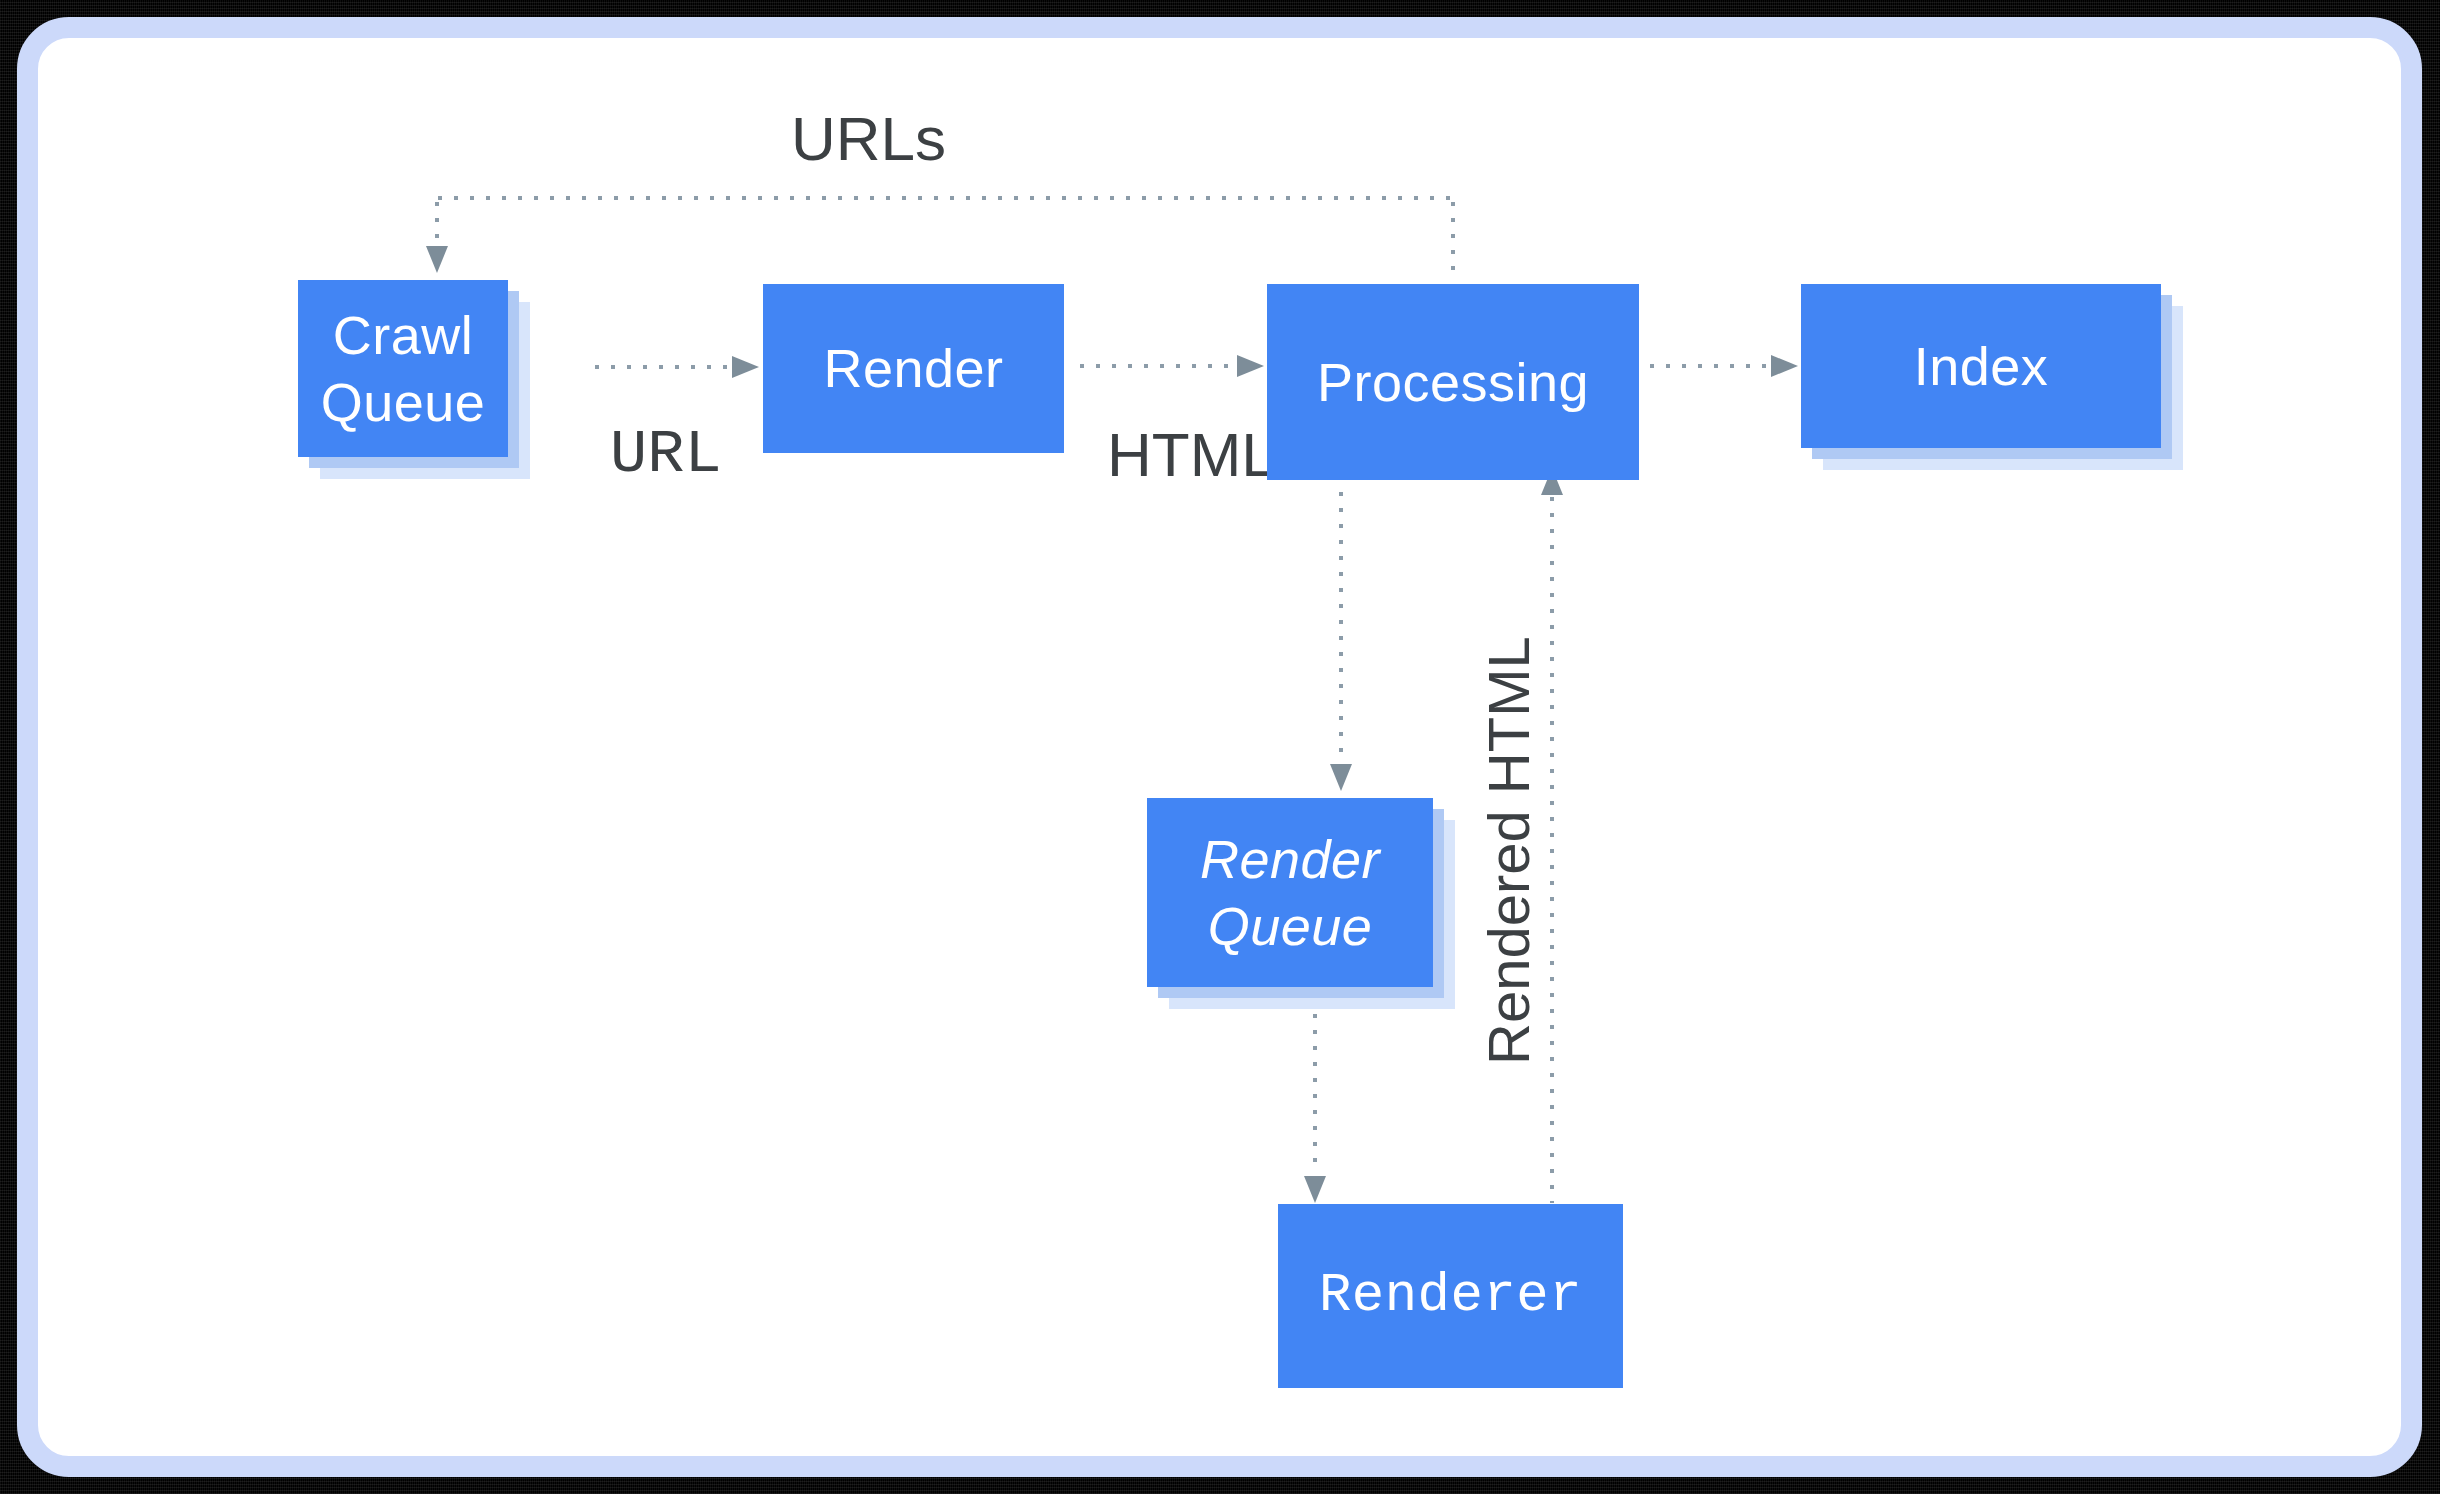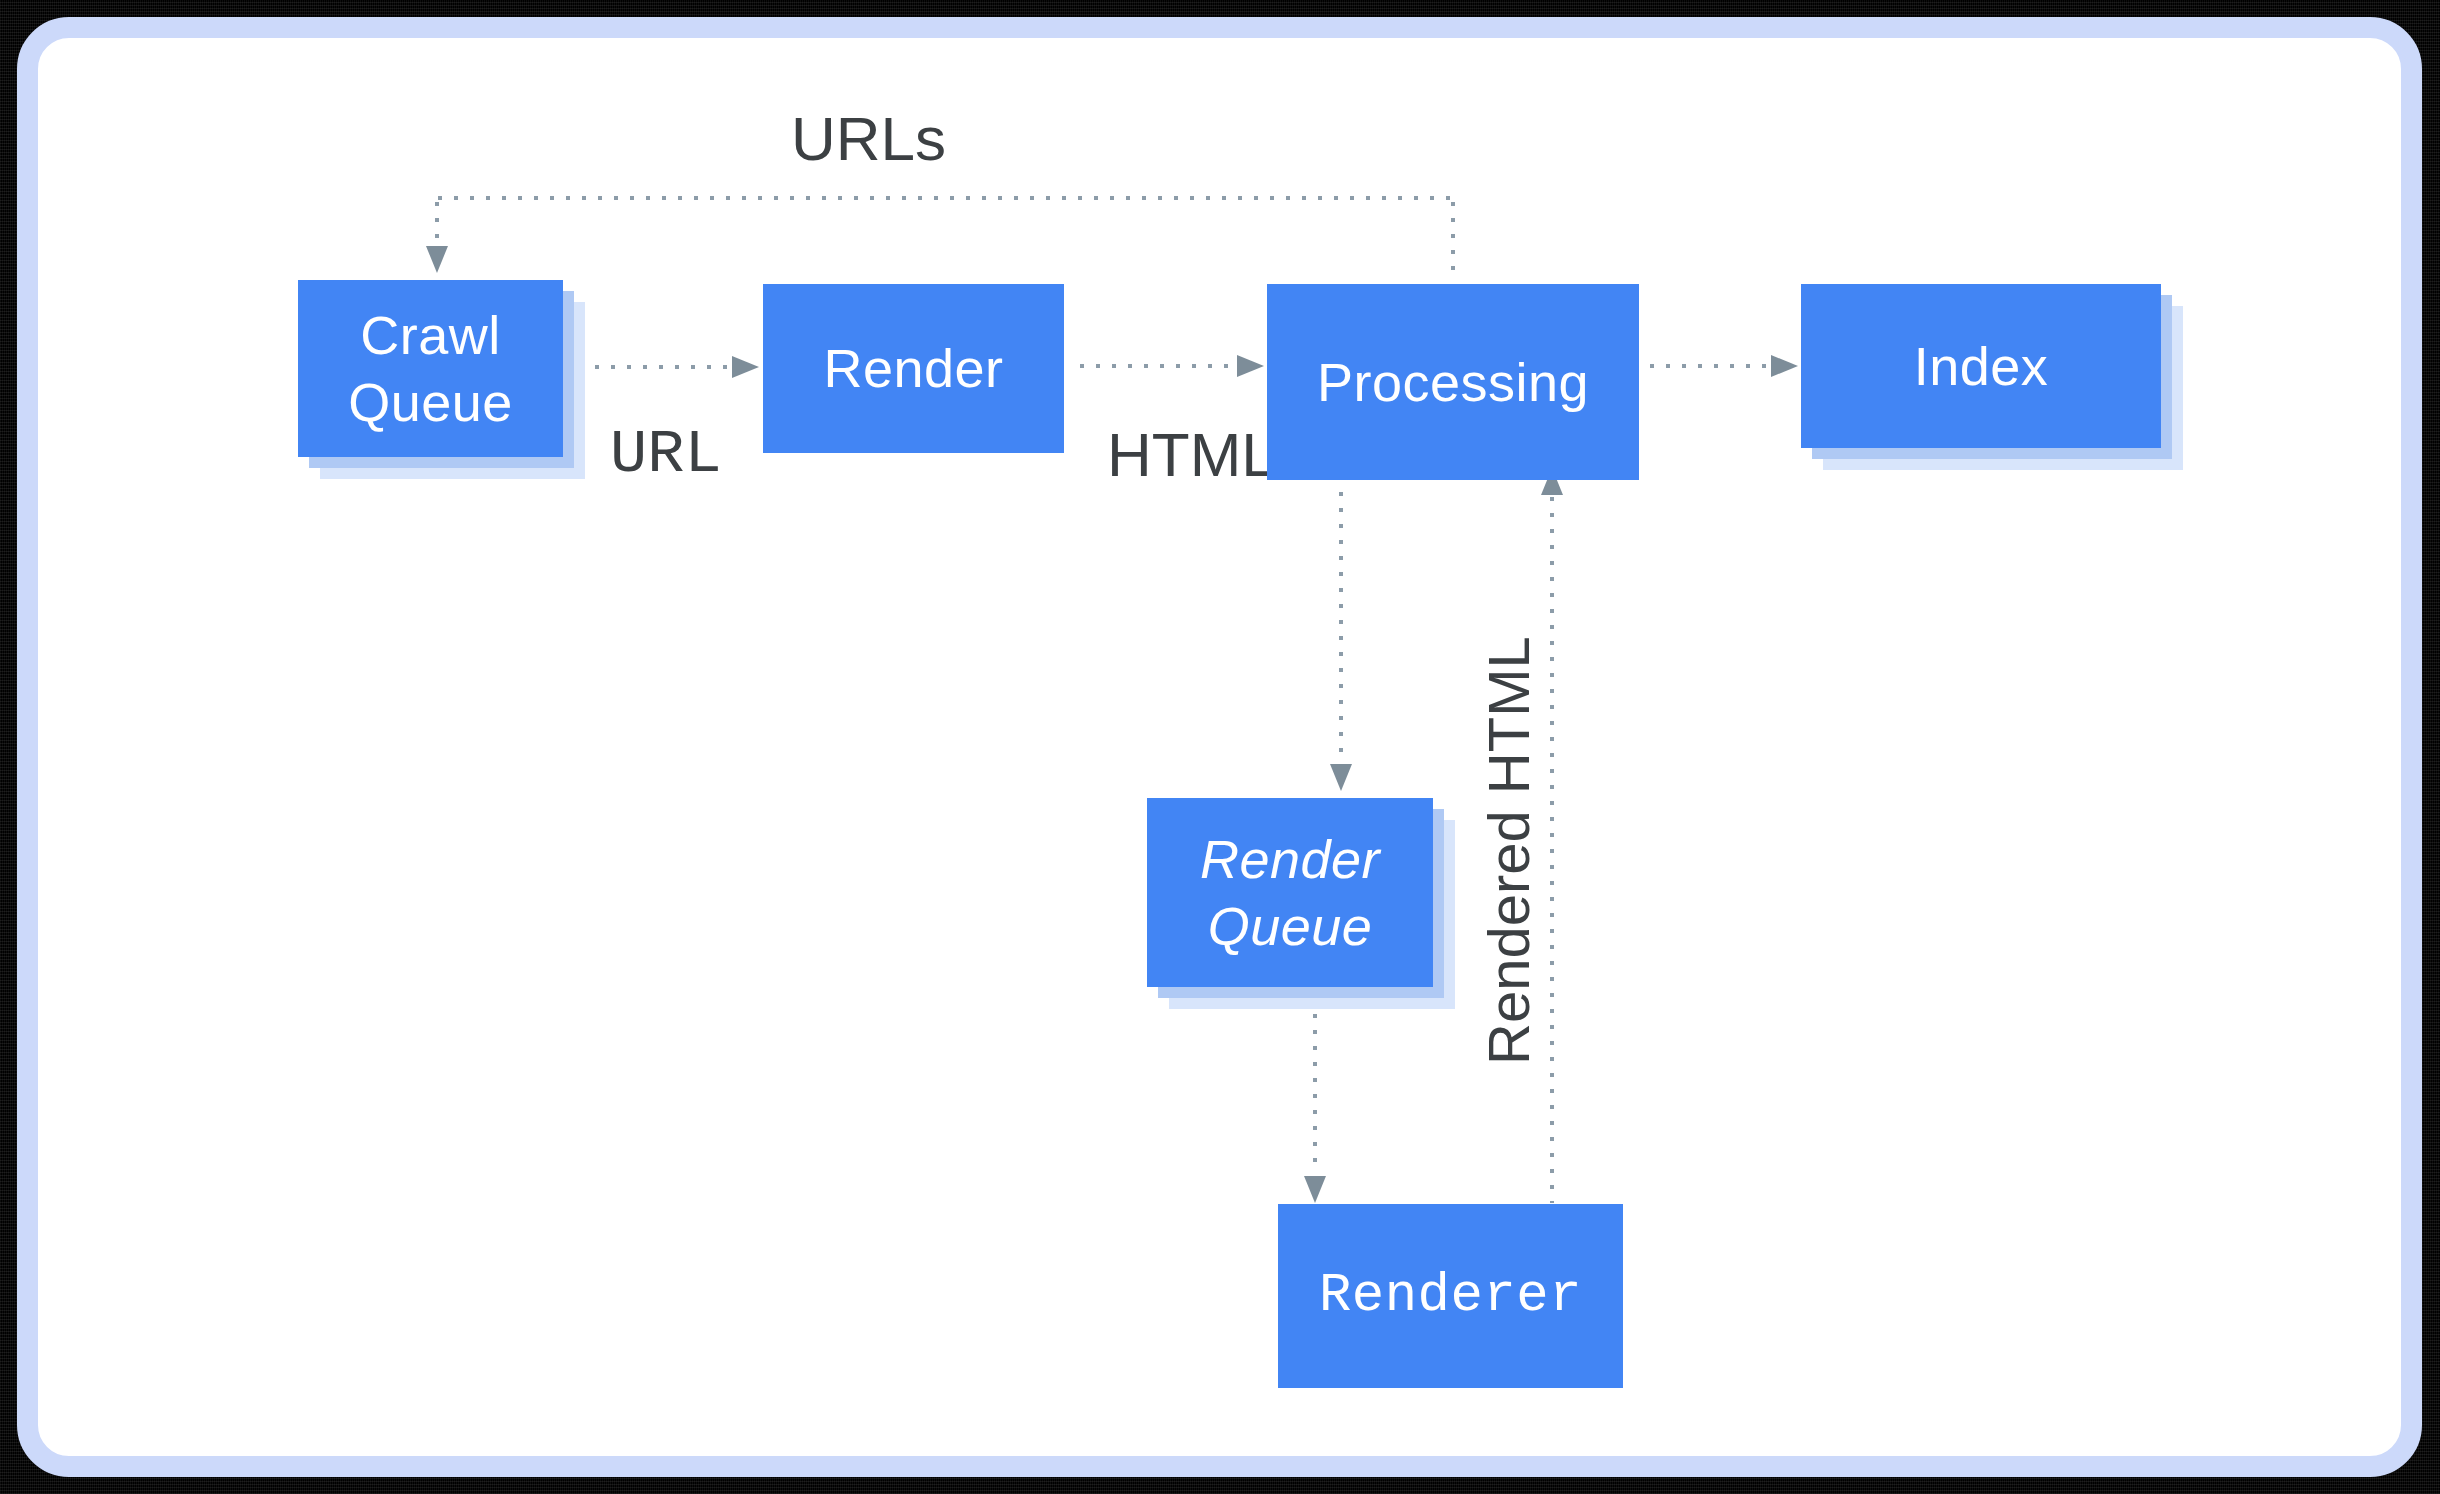--- a/index.html
+++ b/index.html
@@ -15,21 +15,21 @@
   .panel{
     position:absolute;left:17px;top:17px;right:18px;bottom:17px;
     background:#fff;border:21px solid #ccd9fa;border-radius:52px;
   }
   .node{
     position:absolute;background:#4285f4;color:#fff;
     display:flex;align-items:center;justify-content:center;text-align:center;
     font-size:54px;line-height:1.24;letter-spacing:.5px;
   }
   .node.stacked{box-shadow:11px 11px 0 0 #afc9f4, 22px 22px 0 0 #d8e5fb;}
-  .n-crawl-queue{left:298px;top:280px;width:265px;height:177px;}
+  .n-crawl-queue{left:298px;top:280px;width:210px;height:177px;}
   .n-crawler{left:763px;top:284px;width:301px;height:169px;}
   .n-processing{left:1267px;top:284px;width:372px;height:196px;}
   .n-index{left:1801px;top:284px;width:360px;height:164px;}
   .n-render-queue{left:1147px;top:798px;width:286px;height:189px;font-style:italic;}
   .n-renderer{left:1278px;top:1204px;width:345px;height:184px;font-family:Liberation Mono, monospace;}
 
   .dots-h{position:absolute;height:4px;
     background-image:repeating-linear-gradient(to right,#8c9ca9 0 4px,transparent 4px 16px);}
   .dots-v{position:absolute;width:4px;
     background-image:repeating-linear-gradient(to bottom,#8c9ca9 0 4px,transparent 4px 16px);}

